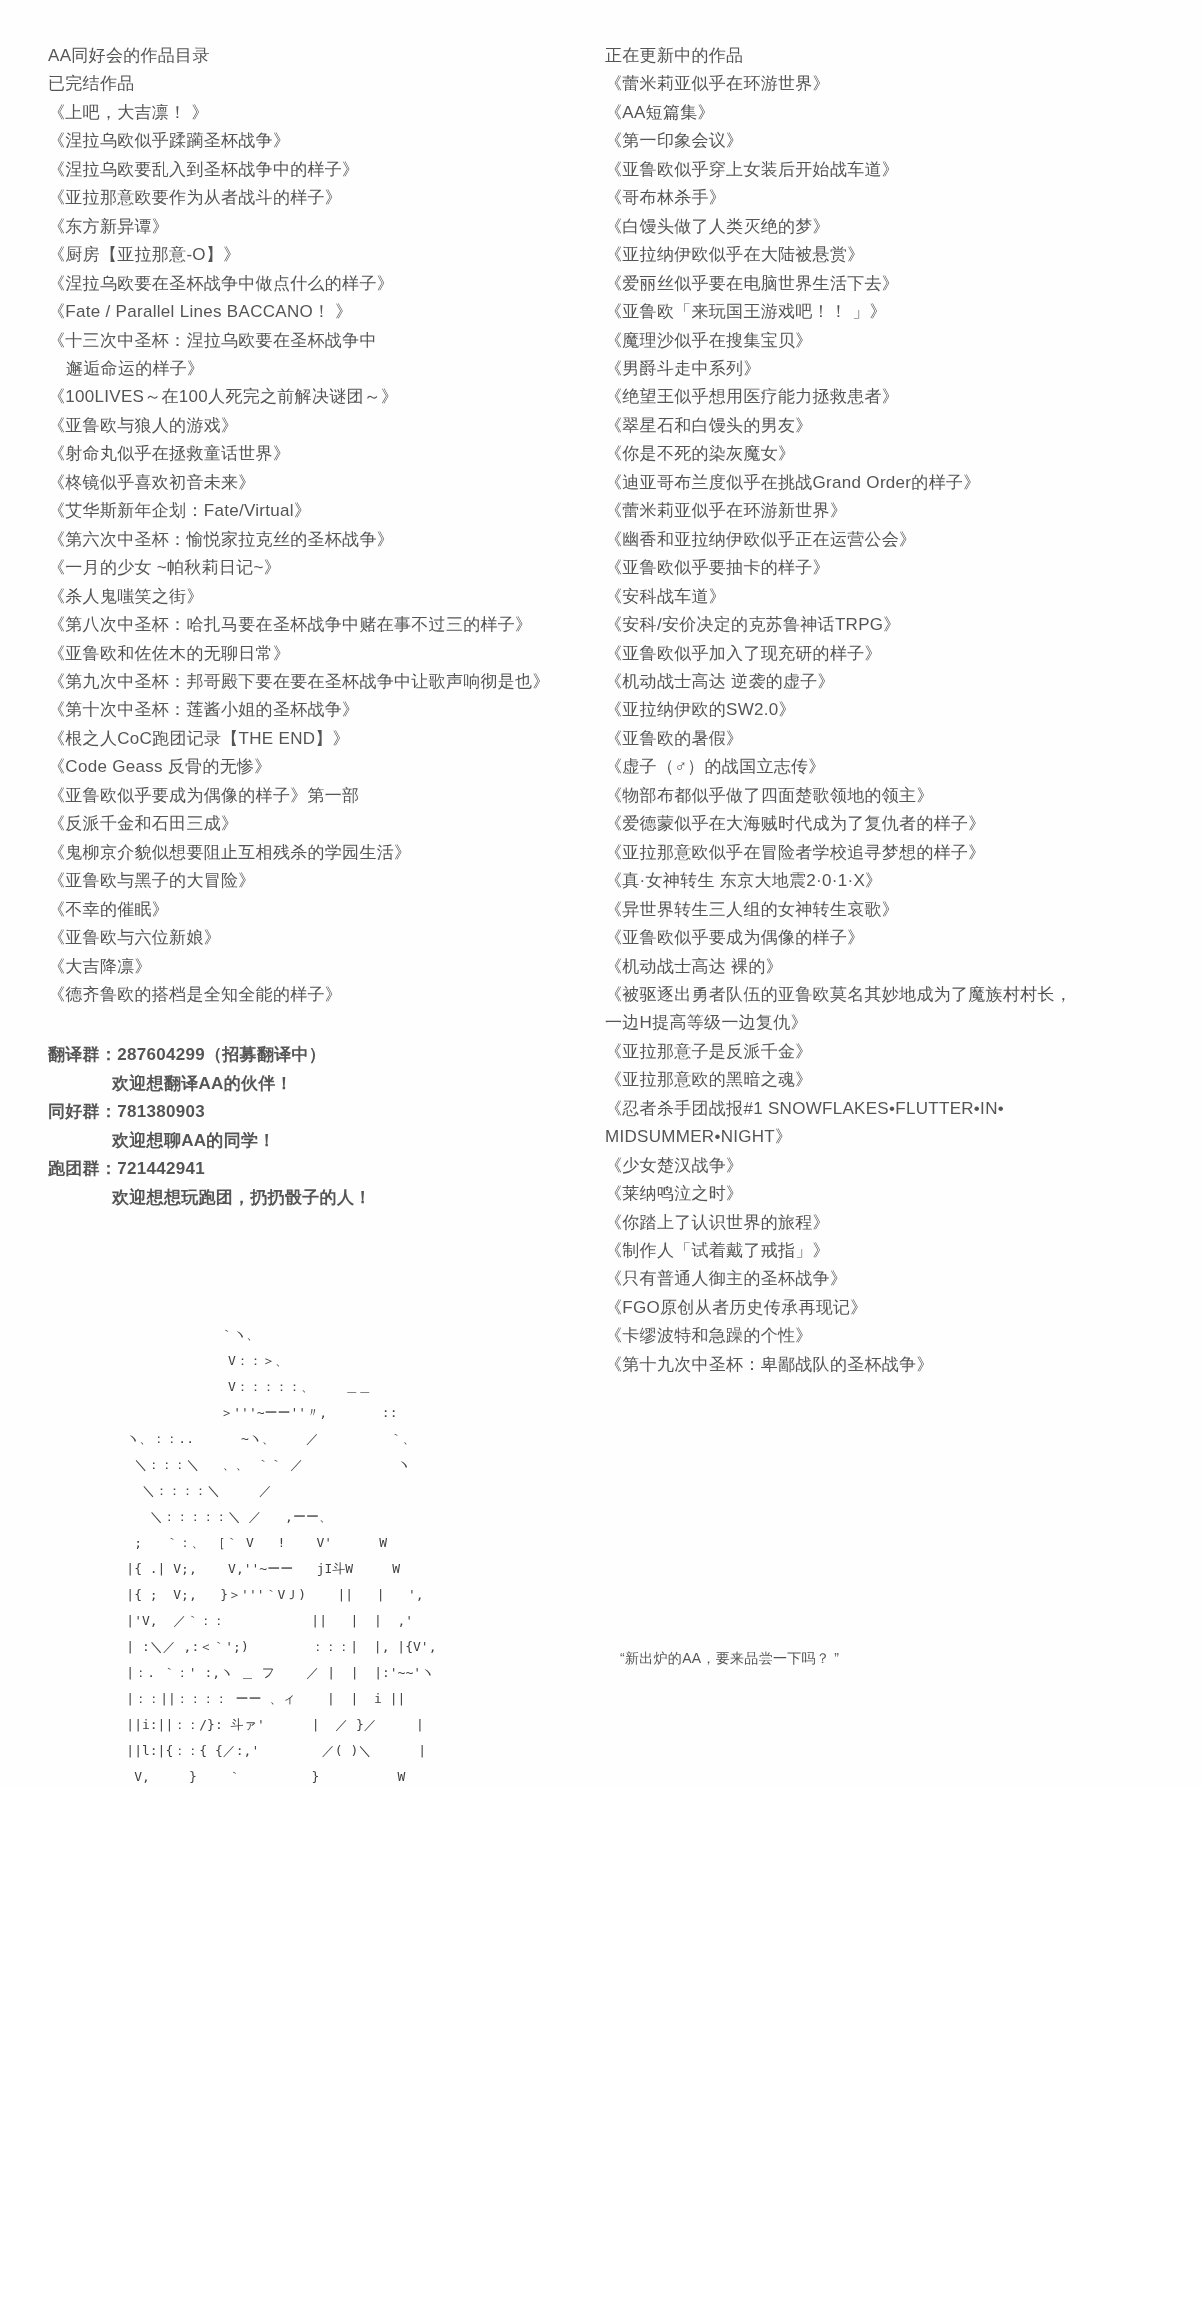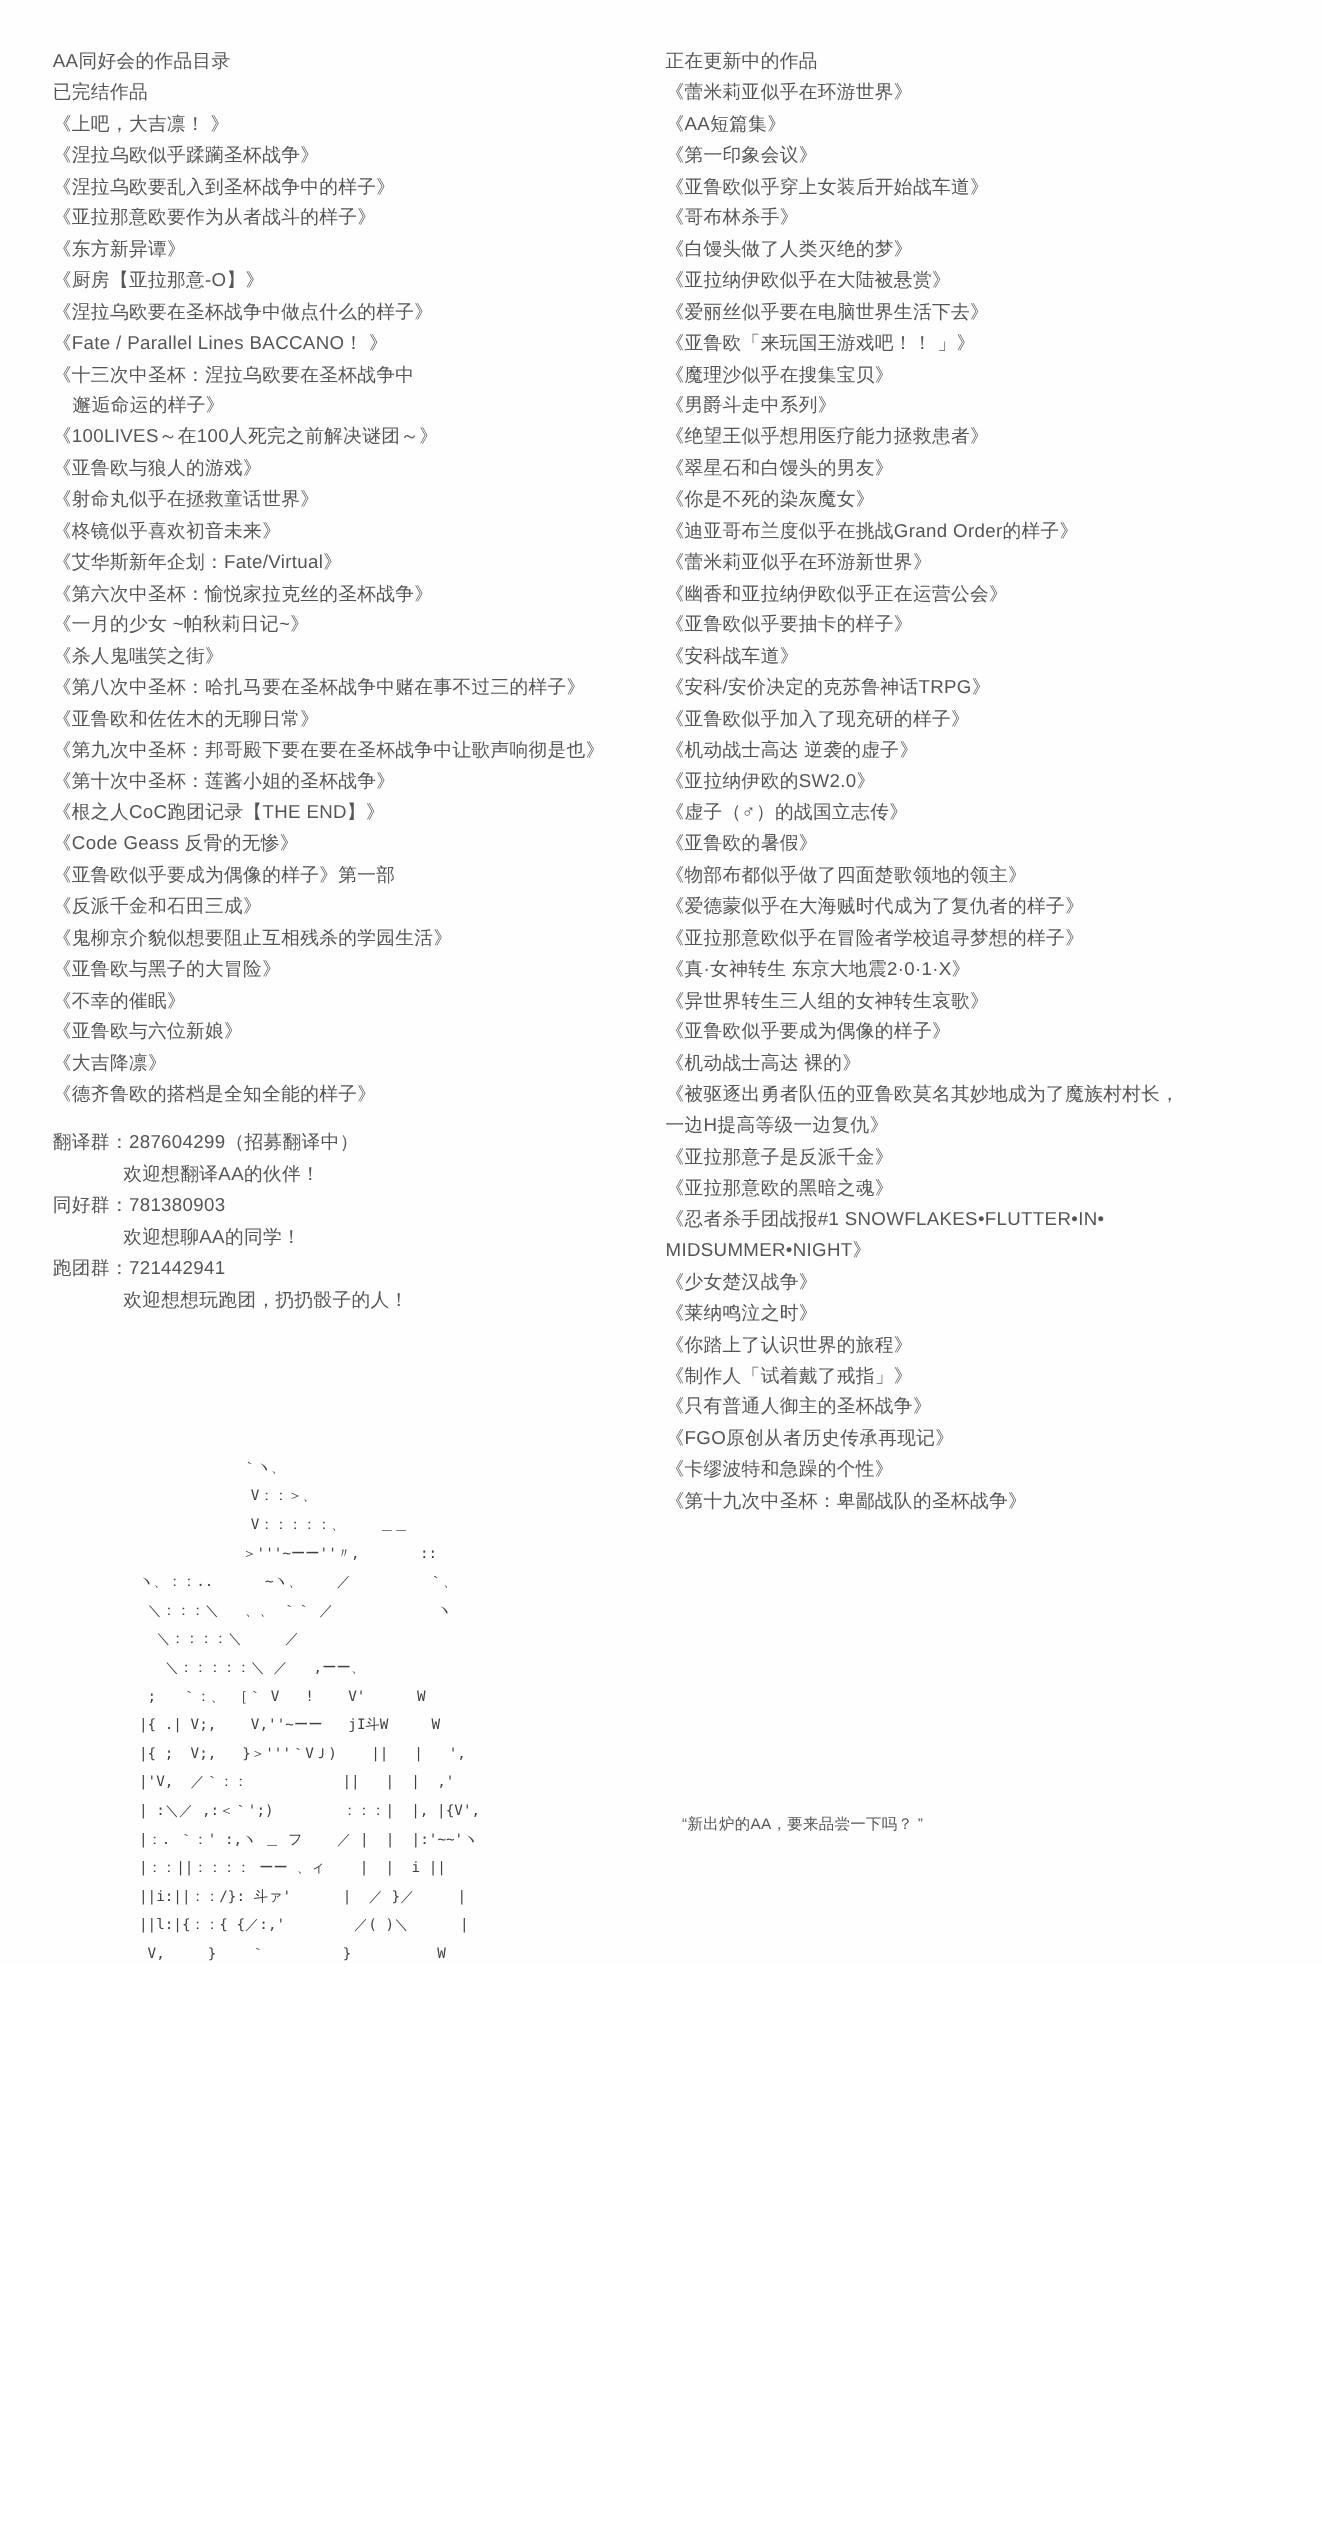--- a/index.html
+++ b/index.html
@@ -11,21 +11,21 @@
     overflow:hidden;
     font-family:"Liberation Sans","DejaVu Sans",sans-serif;
     color:#555555;
   }
   .col{position:absolute;top:42px;font-size:17px;line-height:28.45px;letter-spacing:0.3px;}
   .col-left{left:48px;width:548px;}
   .col-right{left:605px;width:585px;}
   .line{white-space:nowrap;}
   .indent-cont{padding-left:18px;}
   .indent-note{padding-left:64px;}
-  .groups{margin-top:16px;}
+  .groups{margin-top:32px;font-weight:bold;}
   .quote{
     position:absolute;left:620px;top:1650px;
     font-size:14px;color:#555555;letter-spacing:0.3px;white-space:nowrap;
   }
   .ascii-art{
     position:absolute;left:95px;top:1322px;
     margin:0;
     font-family:"DejaVu Sans Mono",monospace;
     font-size:13px;line-height:26px;
     color:#3f3f3f;
@@ -182,23 +182,23 @@
         <div class="line">《安科战车道》</div>
 
         <div class="line">《安科/安价决定的克苏鲁神话TRPG》</div>
 
         <div class="line">《亚鲁欧似乎加入了现充研的样子》</div>
 
         <div class="line">《机动战士高达 逆袭的虚子》</div>
 
         <div class="line">《亚拉纳伊欧的SW2.0》</div>
 
+        <div class="line">《亚鲁欧的暑假》</div>
+
         <div class="line">《虚子（♂）的战国立志传》</div>
-
-        <div class="line">《亚鲁欧的暑假》</div>
 
         <div class="line">《物部布都似乎做了四面楚歌领地的领主》</div>
 
         <div class="line">《爱德蒙似乎在大海贼时代成为了复仇者的样子》</div>
 
         <div class="line">《亚拉那意欧似乎在冒险者学校追寻梦想的样子》</div>
 
         <div class="line">《真·女神转生 东京大地震2·0·1·X》</div>
 
         <div class="line">《异世界转生三人组的女神转生哀歌》</div>

